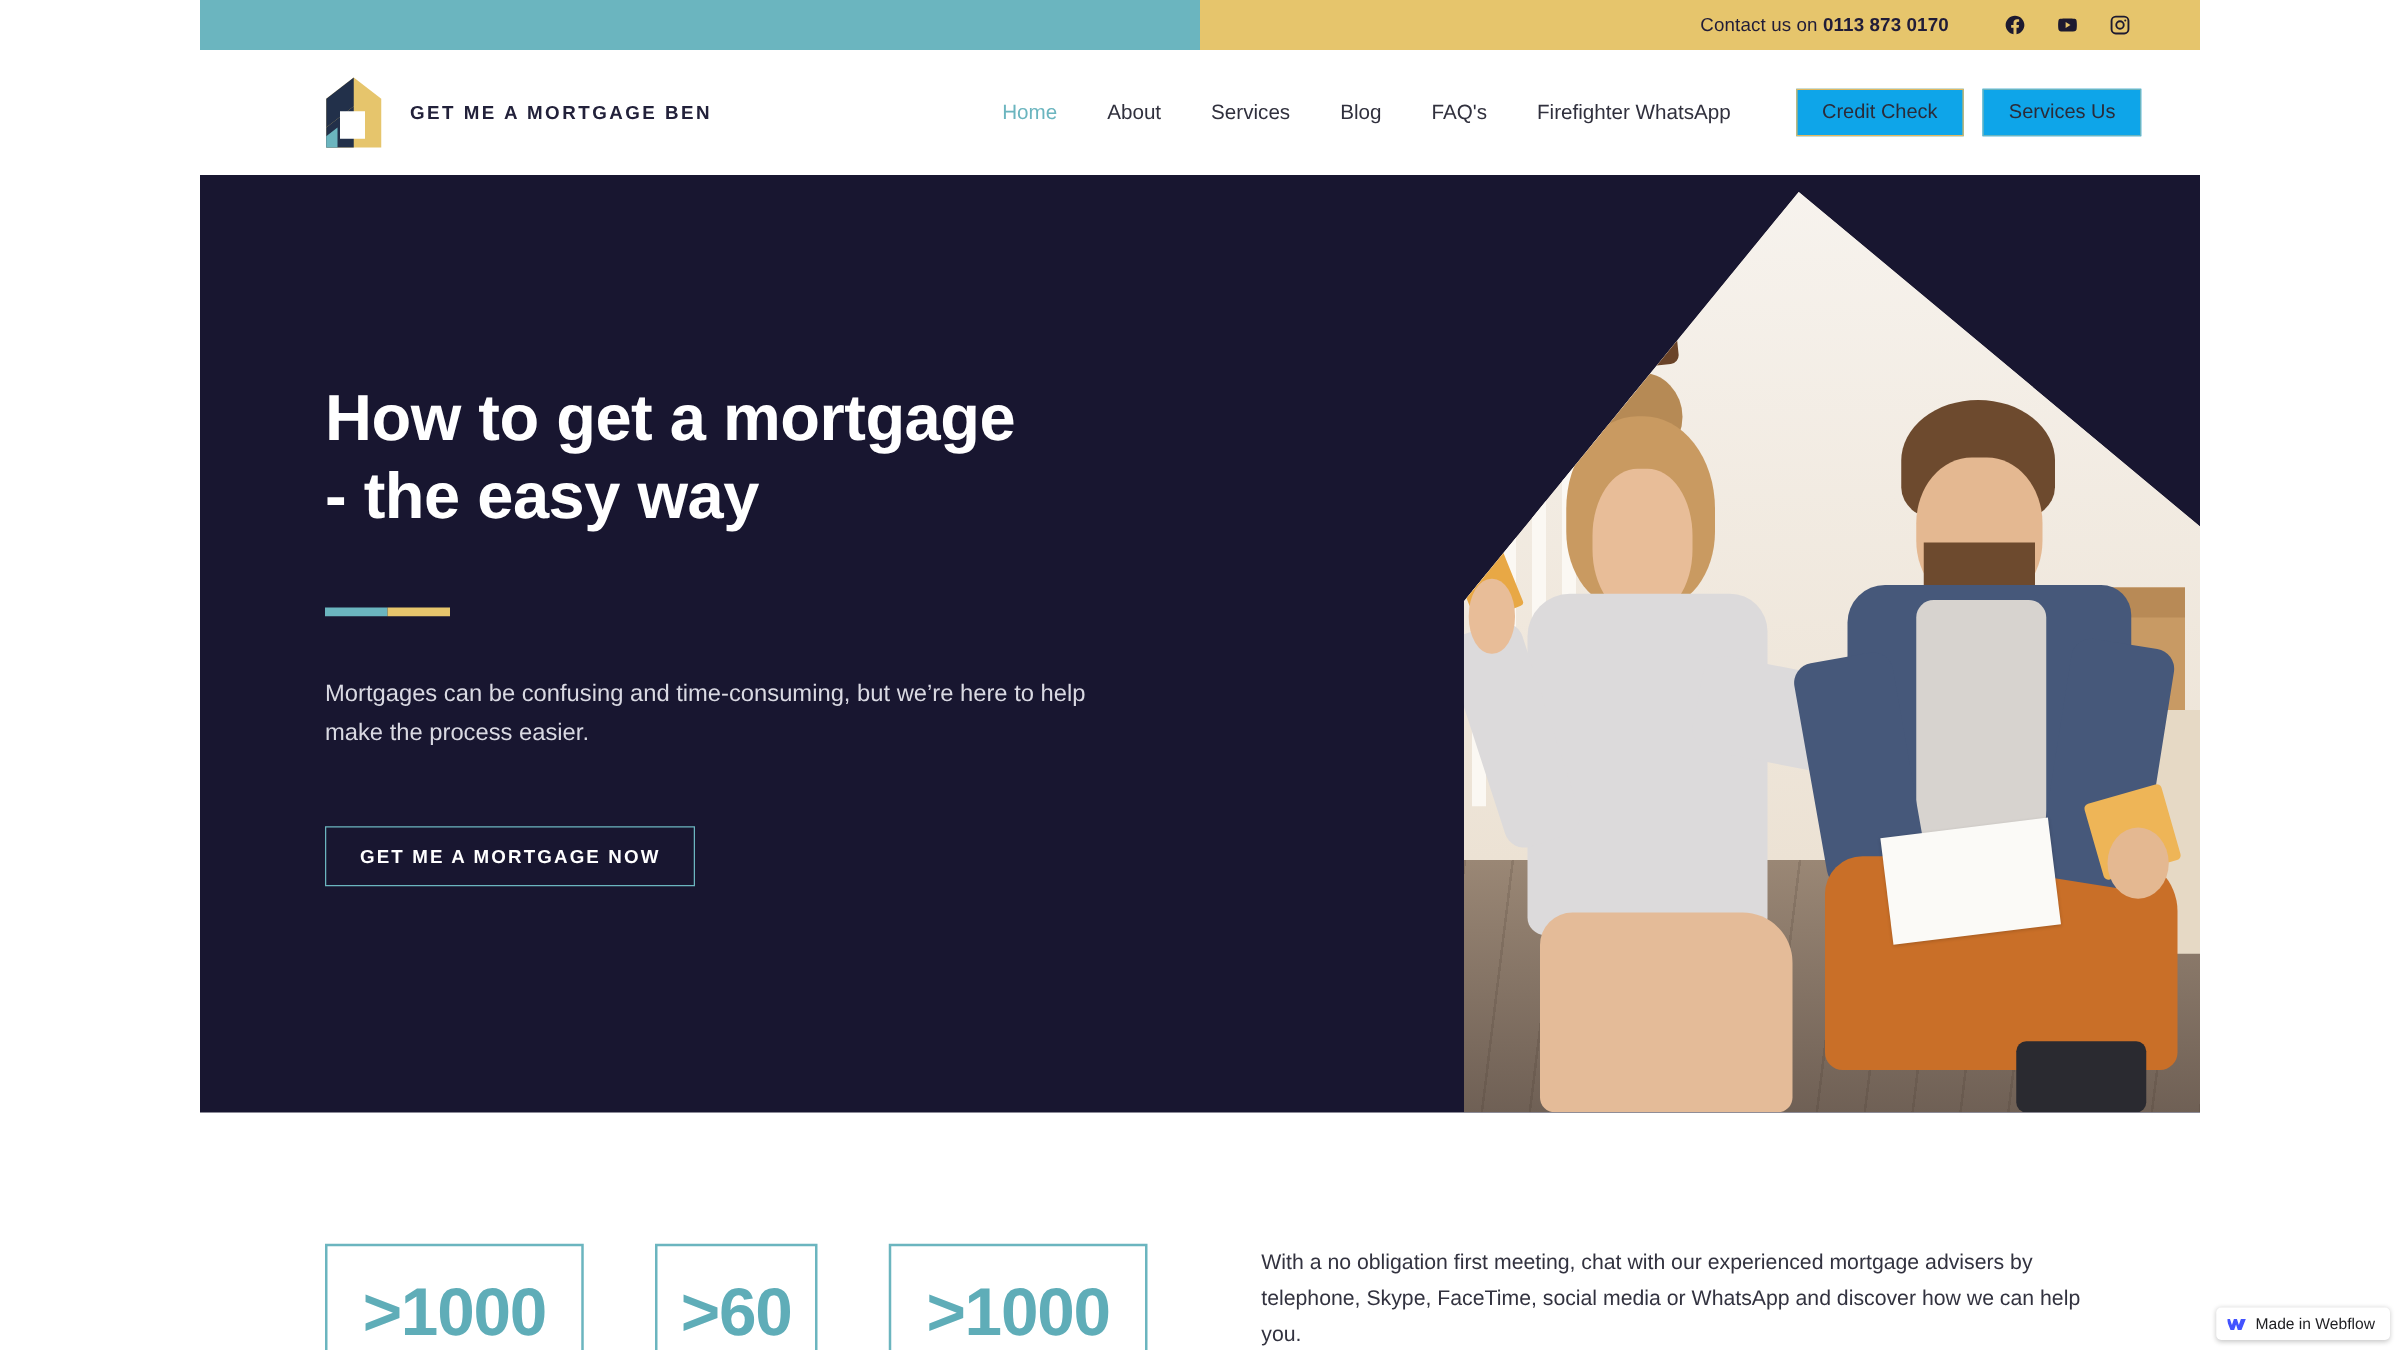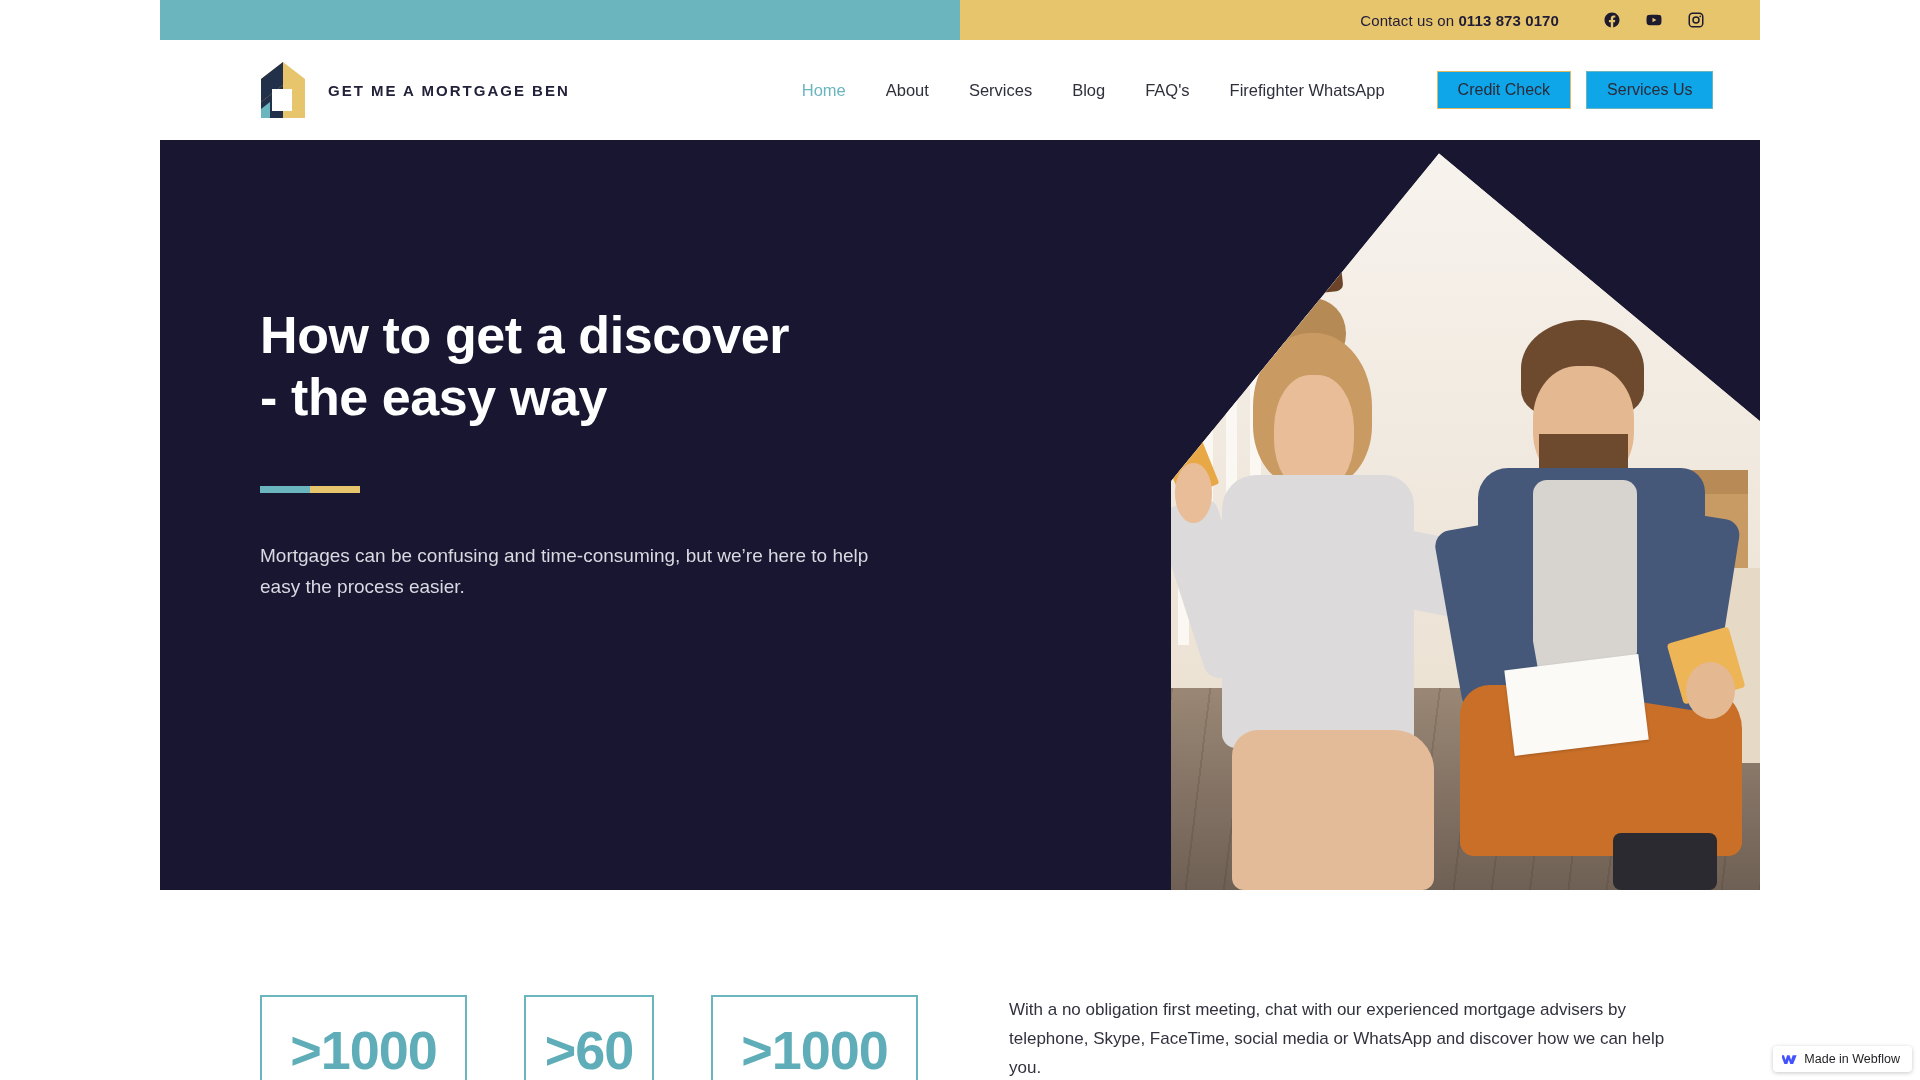--- a/index.html
+++ b/index.html
@@ -166,28 +166,29 @@
 
     <div class="nav-btns">
       <a class="btn-outline btn-gold">Credit Check</a>
       <a class="btn-outline btn-teal">Services Us</a>
     </div>
   </div>
 
   <div class="hero">
     <div class="hero-copy">
       <h1 class="hero-h1">
-        <span>How to get a discover</span><br>
+        <span>How to get a mortgage</span><br>
         <span>- the easy way</span>
       </h1>
       <div class="hero-rule">
         <div class="a"></div>
         <div class="b"></div>
       </div>
-      <p class="hero-p">Mortgages can be confusing and time-consuming, but we’re here to help easy the process easier.</p>
+      <p class="hero-p">Mortgages can be confusing and time-consuming, but we’re here to help make the process easier.</p>
+      <a class="hero-cta">GET ME A MORTGAGE NOW</a>
     </div>
 
     <div class="hero-photo">
       <div class="photo-canvas">
         <div class="wall"></div>
         <div class="floor"></div>
         <div class="floorline"></div>
 
         <div class="chair">
           <div class="chair-top"></div>

